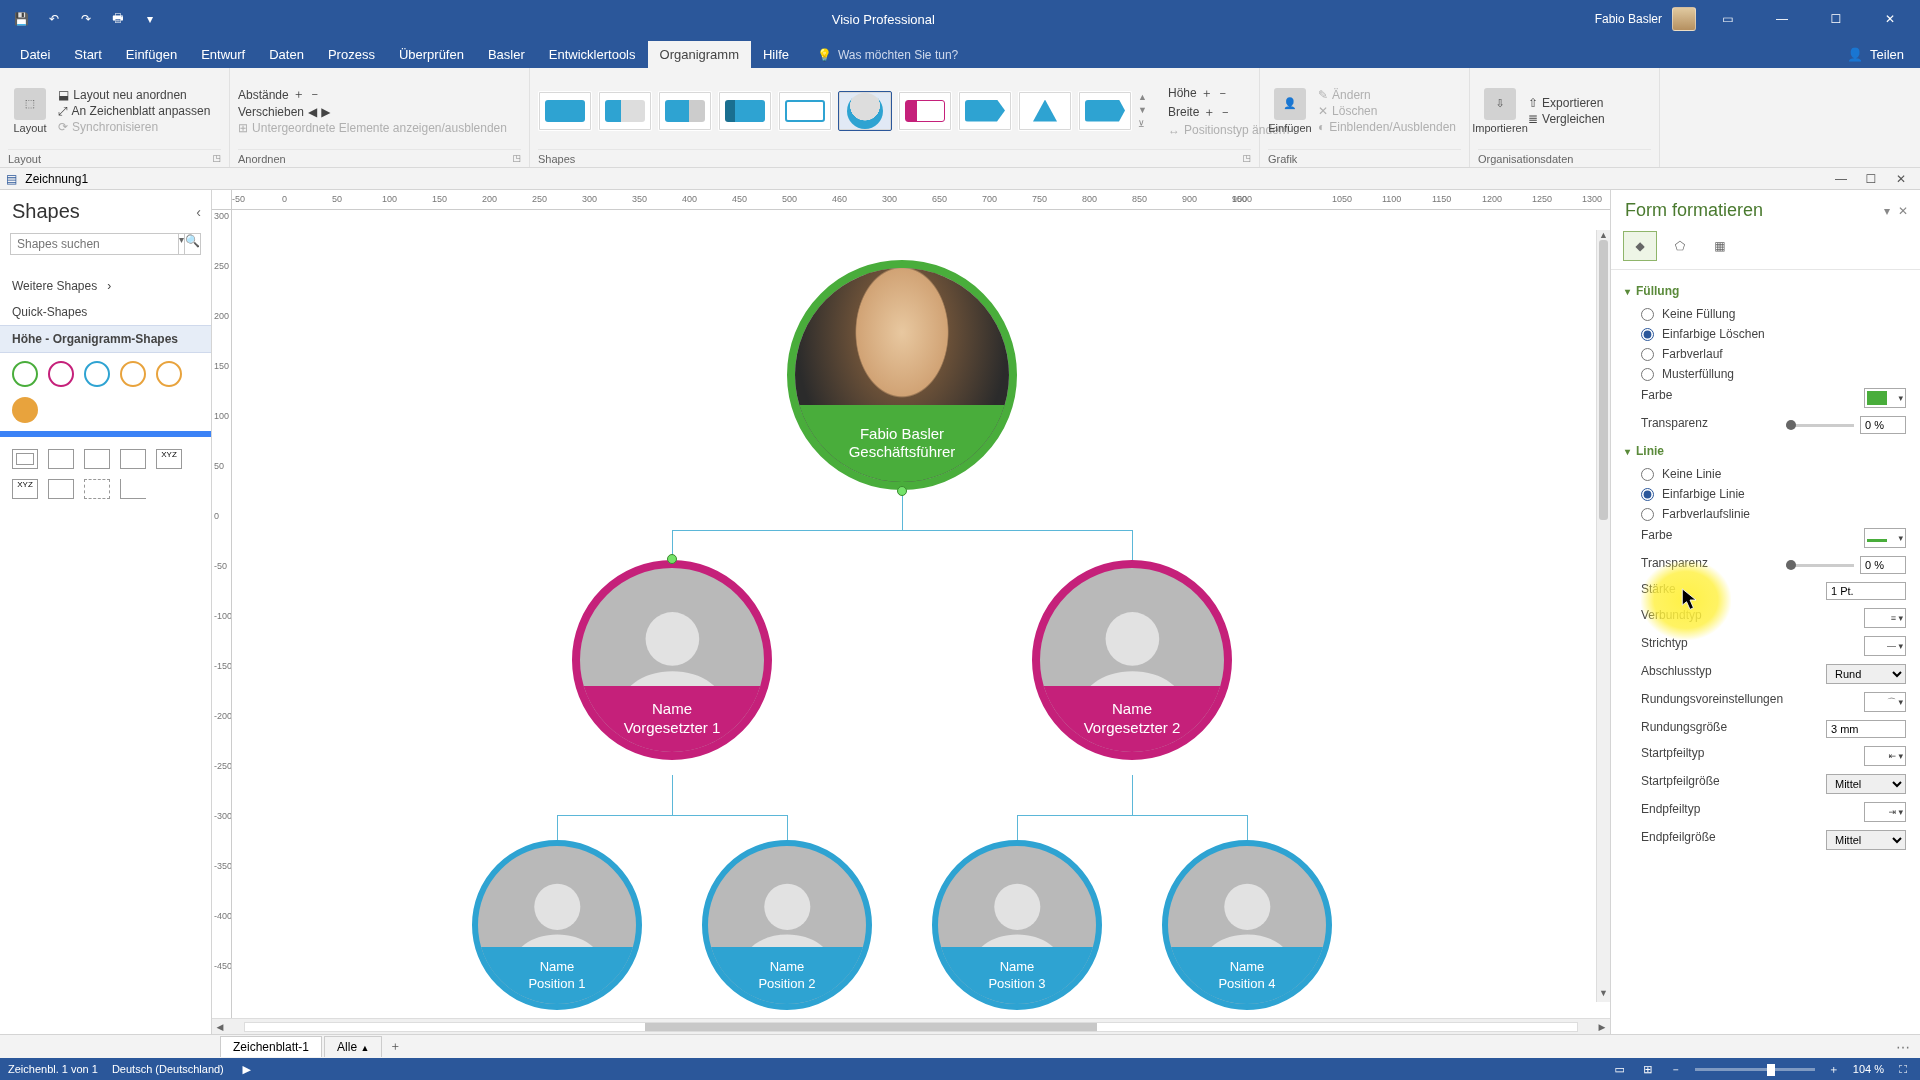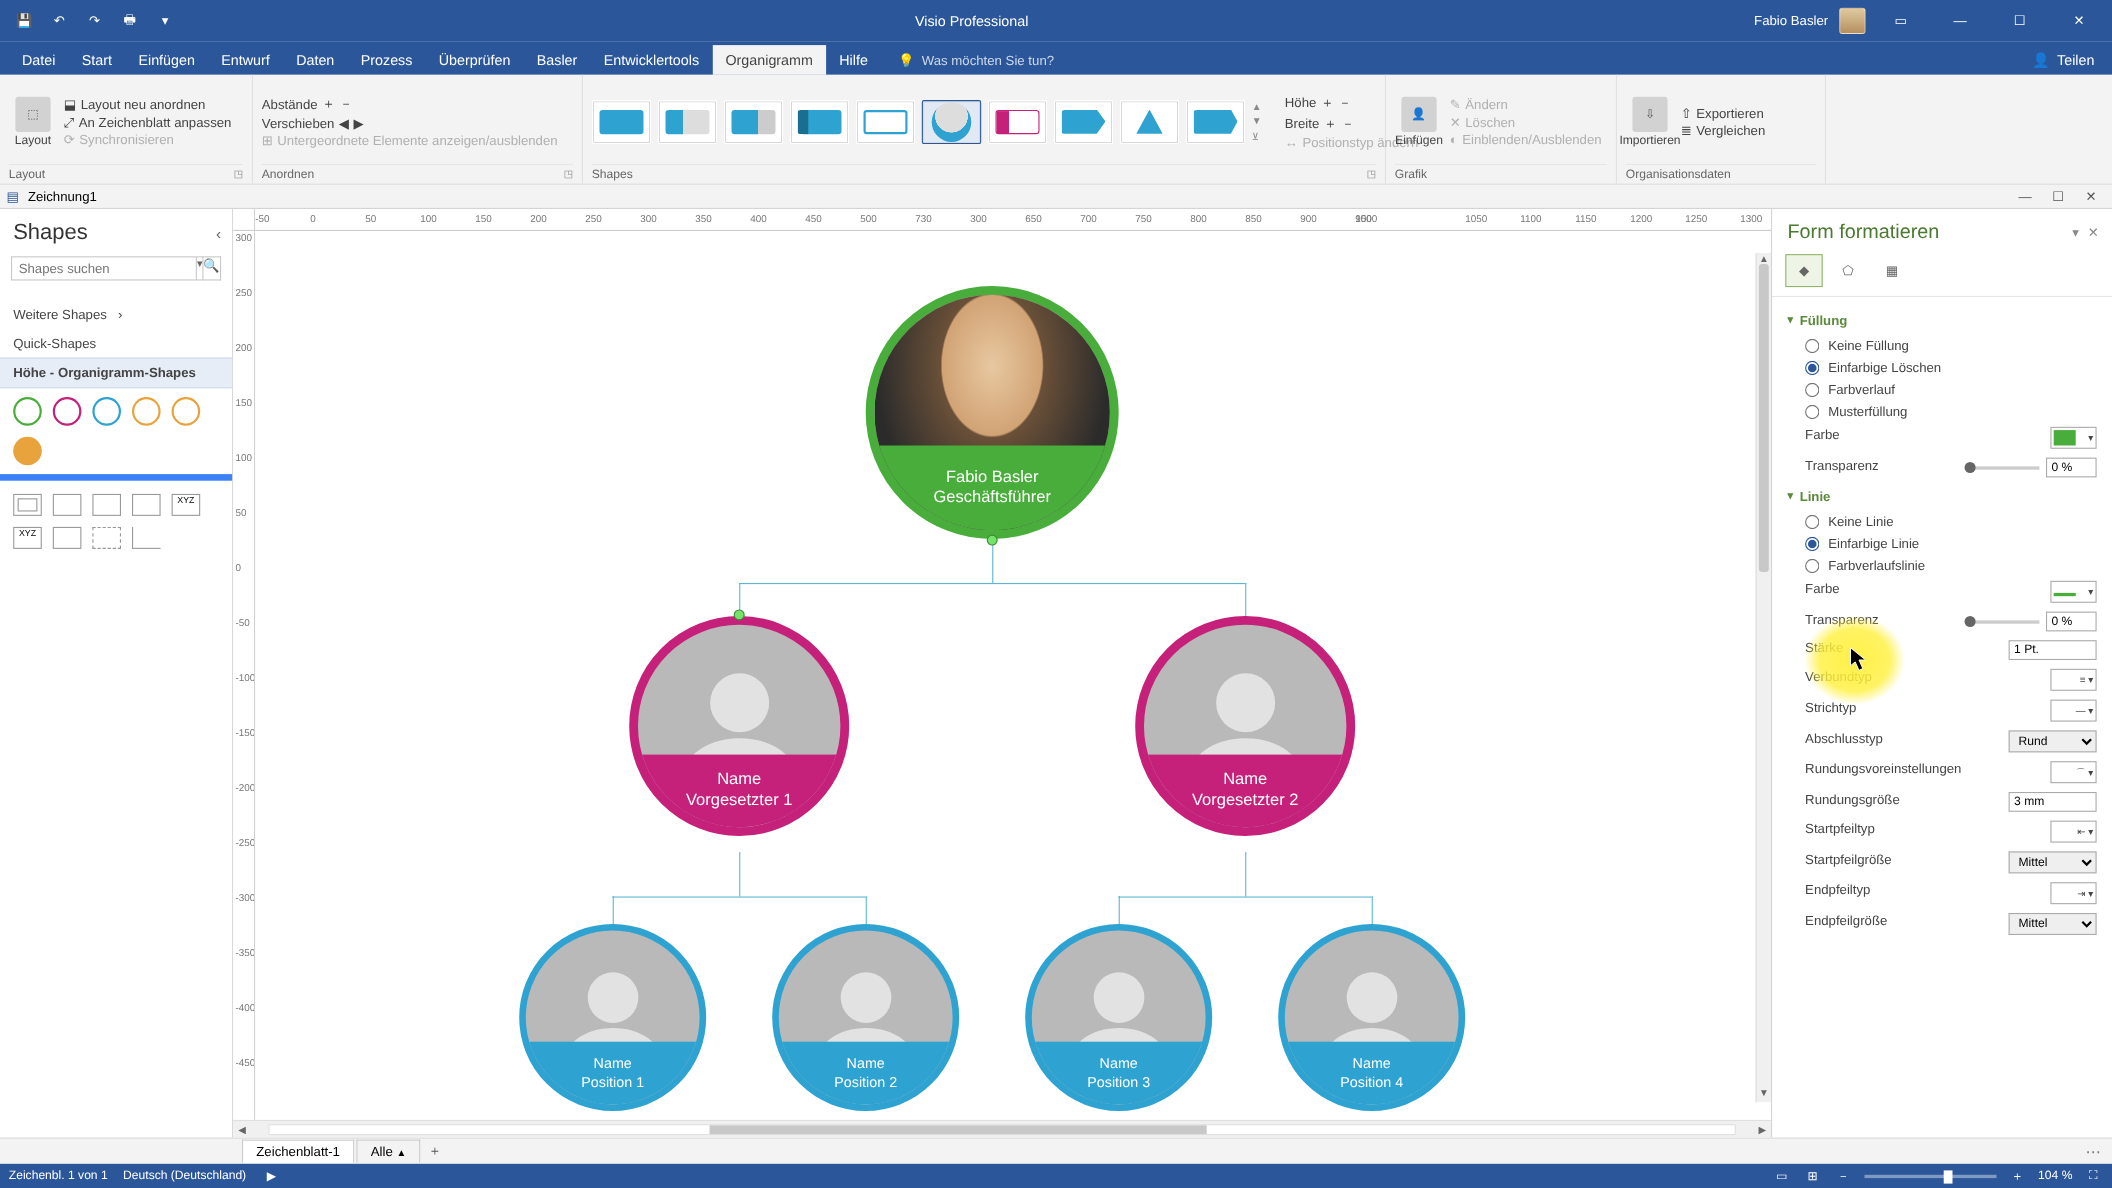--- a/index.html
+++ b/index.html
@@ -397,21 +397,21 @@
         <span style="left: 100px;">50</span>
         <span style="left: 150px;">100</span>
         <span style="left: 200px;">150</span>
         <span style="left: 250px;">200</span>
         <span style="left: 300px;">250</span>
         <span style="left: 350px;">300</span>
         <span style="left: 400px;">350</span>
         <span style="left: 450px;">400</span>
         <span style="left: 500px;">450</span>
         <span style="left: 550px;">500</span>
-        <span style="left: 600px;">730</span>
+        <span style="left: 600px;">460</span>
         <span style="left: 650px;">300</span>
         <span style="left: 700px;">650</span>
         <span style="left: 750px;">700</span>
         <span style="left: 800px;">750</span>
         <span style="left: 850px;">800</span>
         <span style="left: 900px;">850</span>
         <span style="left: 950px;">900</span>
         <span style="left: 1000px;">950</span>
         <span style="left: 1000px;">1000</span>
         <span style="left: 1100px;">1050</span>

